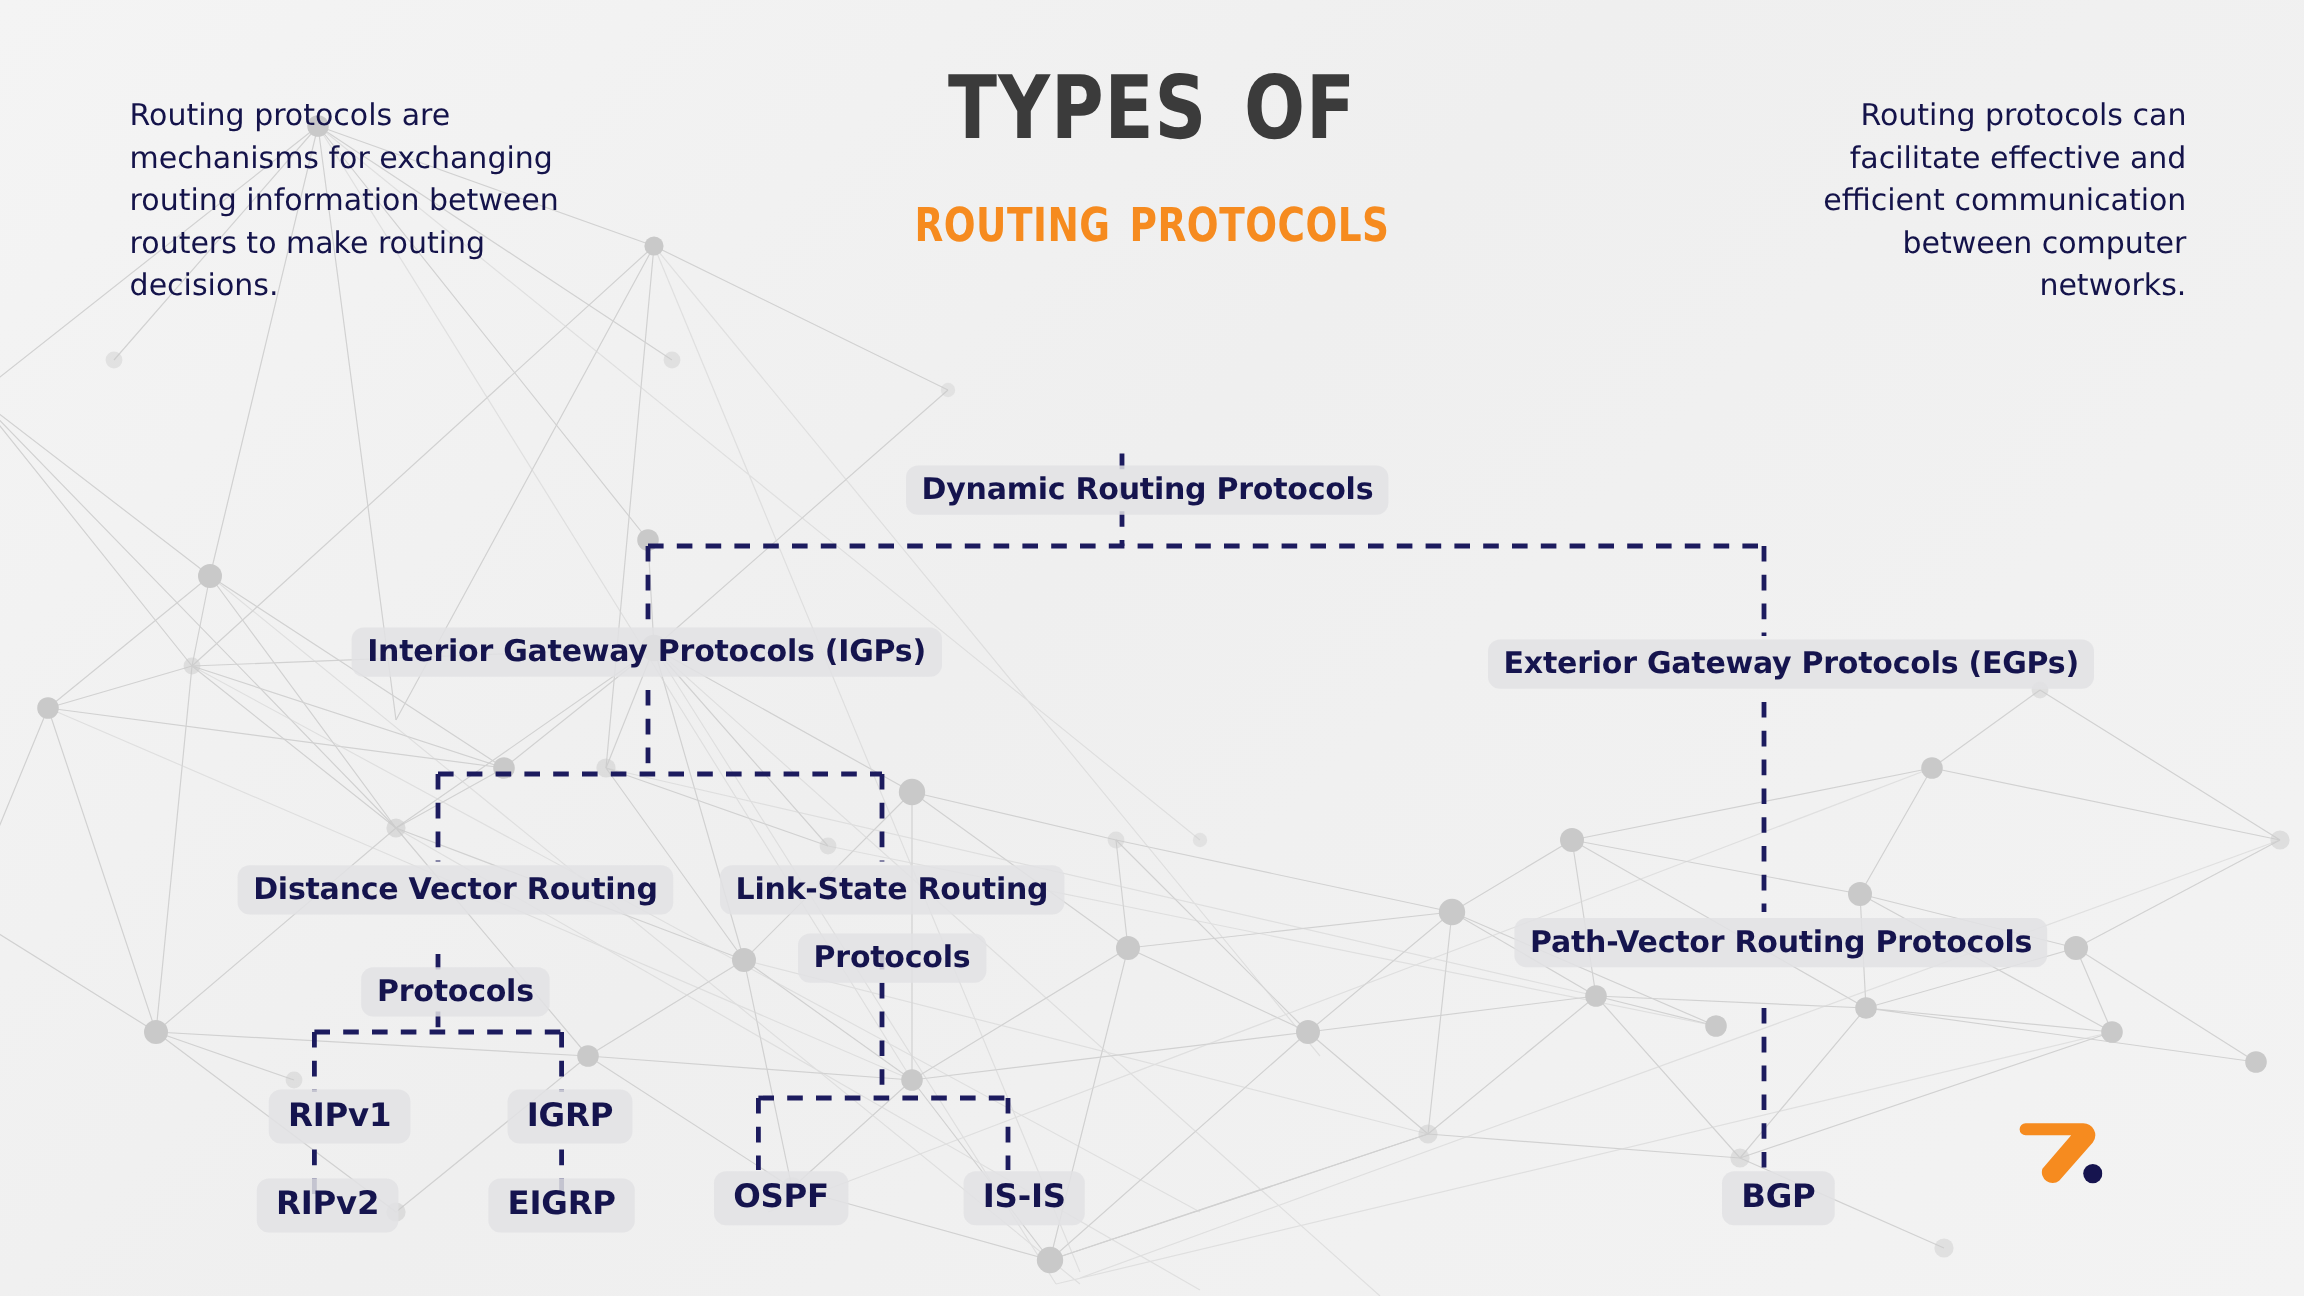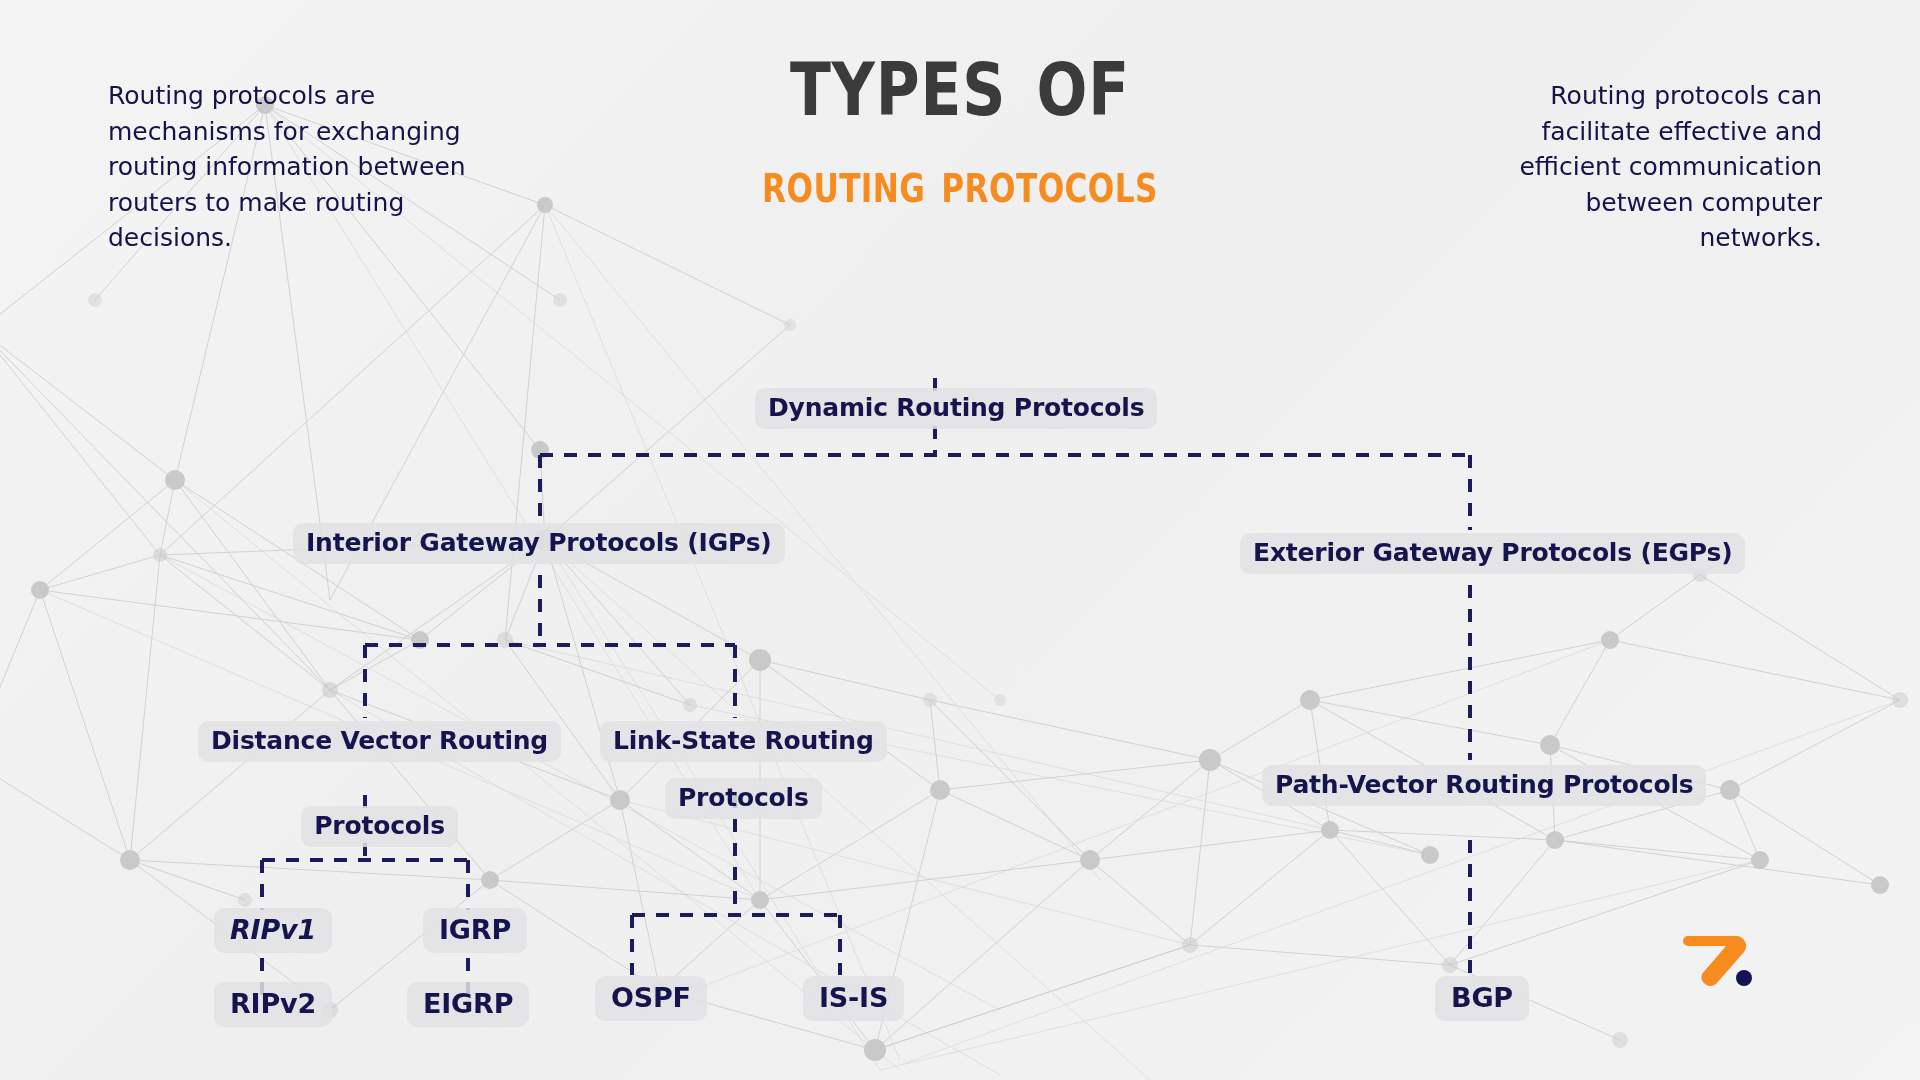--- a/index.html
+++ b/index.html
@@ -259,21 +259,21 @@
 
   <div class="node lvl3" style="left:600px; top:721px;">
     <span class="line">Link-State Routing</span>
     <span class="line">Protocols</span>
   </div>
 
   <div class="node lvl3" style="left:1262px; top:765px;">
     <span class="line">Path-Vector Routing Protocols</span>
   </div>
 
-  <div class="node leaf" style="left:214px; top:908px;font-style:italic;">
+  <div class="node leaf" style="left:224px; top:908px;">
     <span class="line">RIPv1</span>
   </div>
   <div class="node leaf" style="left:214px; top:982px;">
     <span class="line">RIPv2</span>
   </div>
   <div class="node leaf" style="left:423px; top:908px;">
     <span class="line">IGRP</span>
   </div>
   <div class="node leaf" style="left:407px; top:982px;">
     <span class="line">EIGRP</span>

